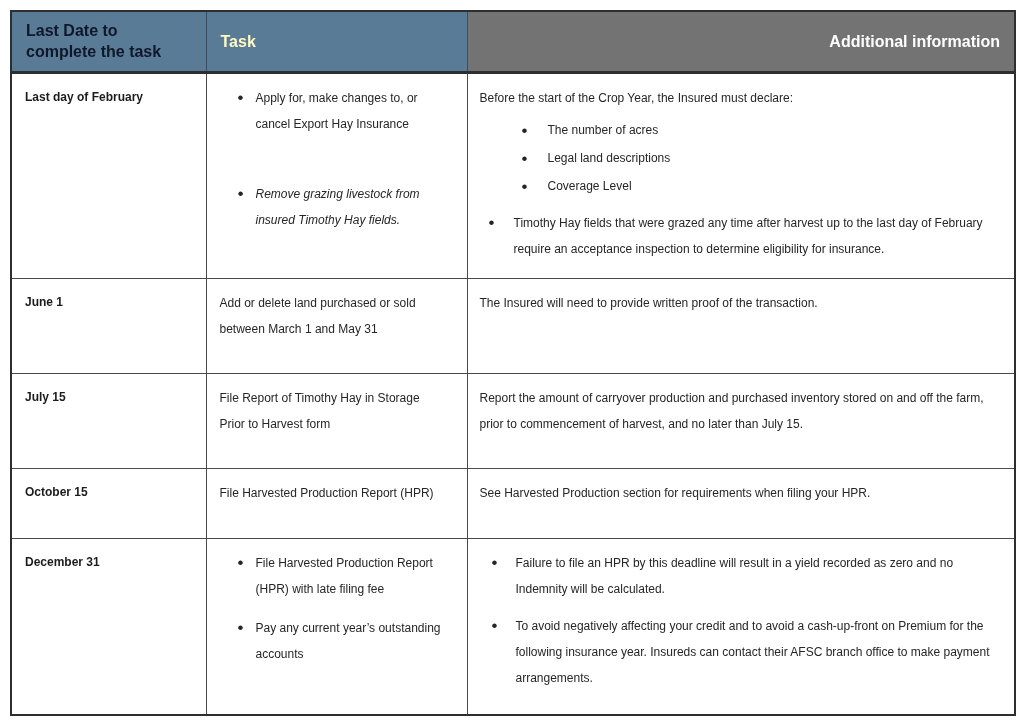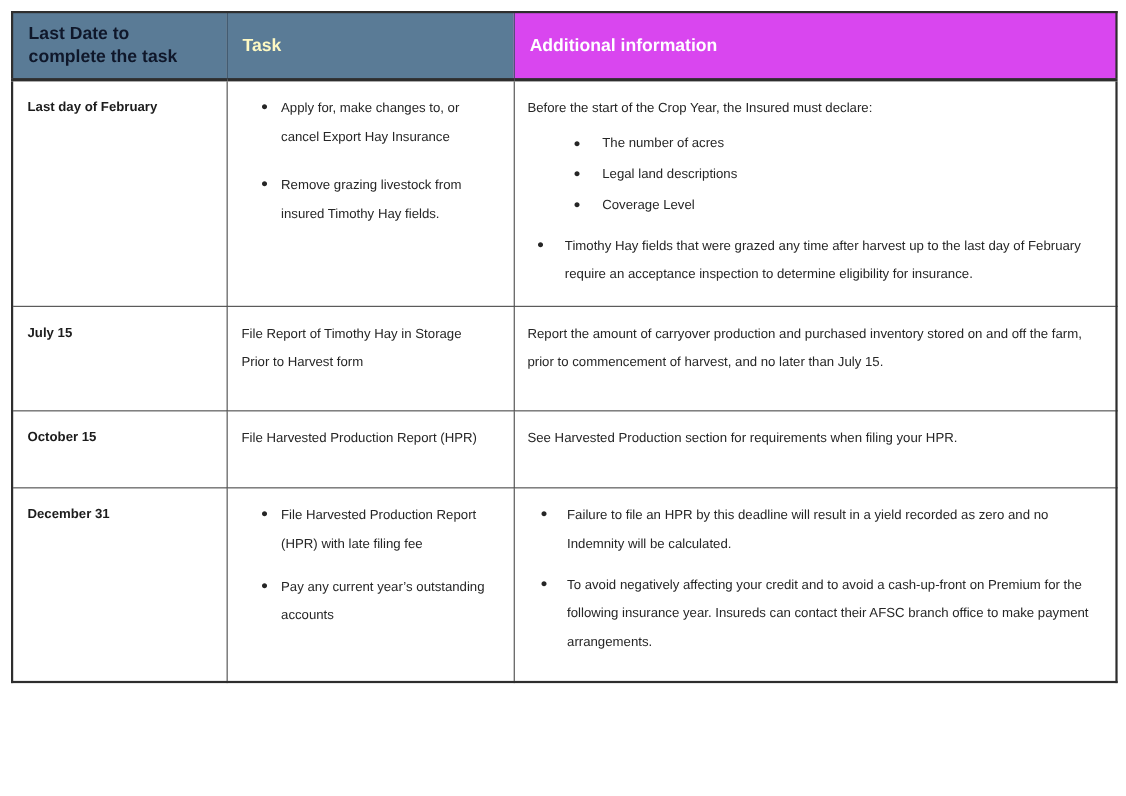--- a/index.html
+++ b/index.html
@@ -61,21 +61,21 @@
   .bullet { position: relative; }
   .bullet::before {
     content: "\2022";
     position: absolute;
     top: 0;
     font-size: 17px;
   }
   
   .tb { margin: 11px 24px 0 0; padding-left: 49px; }
   .tb::before { left: 31px; }
-  .gap-lg { margin-top: 18px; }
+  .gap-lg { margin-top: 44px; font-style: italic; }
   .gap-sm { margin-top: 13px; }
   
   .ib { margin: 10px 18px 0 0; padding-left: 46px; }
   .ib::before { left: 21px; }
   
   .sb { margin: 1px 0 0 0; padding-left: 80px; line-height: 27px; }
   .sb::before { left: 54px; }
   .sb-group { margin-top: 6px; }
   
   .ib5 { margin: 11px 22px 0 0; padding-left: 48px; }
@@ -88,21 +88,21 @@
   <table class="sched">
     <colgroup>
         <col class="c1">
         <col class="c2">
         <col class="c3">
       </colgroup>
     <thead>
       <tr class="hdr">
         <th style="background: rgb(90, 123, 150); color: #0f172a;">Last Date to complete the task</th>
         <th style="background: rgb(90, 123, 150); color: #fef9c3;">Task</th>
-        <th style="background: #d946ef; color: rgb(255, 255, 255);">Additional information</th>
+        <th style="background: #737373; color: rgb(255, 255, 255); text-align: right;">Additional information</th>
       </tr>
     </thead>
     <tbody>
 
       <tr class="r1">
         <td class="date">Last day of February</td>
         <td>
           <div class="bullet tb">Apply for, make changes to, or cancel Export Hay Insurance</div>
           <div class="bullet tb gap-lg">Remove grazing livestock from insured Timothy Hay fields.</div>
         </td>
@@ -110,20 +110,29 @@
           <div class="info-text">Before the start of the Crop Year, the Insured must declare:</div>
           <div class="sb-group">
             <div class="bullet sb">The number of acres</div>
             <div class="bullet sb">Legal land descriptions</div>
             <div class="bullet sb">Coverage Level</div>
           </div>
           <div class="bullet ib">Timothy Hay fields that were grazed any time after harvest up to the last day of February require an acceptance inspection to determine eligibility for insurance.</div>
         </td>
       </tr>
 
+      <tr class="r2">
+        <td class="date">June 1</td>
+        <td>
+          <div class="task-text">Add or delete land purchased or sold between March 1 and May 31</div>
+        </td>
+        <td>
+          <div class="info-text">The Insured will need to provide written proof of the transaction.</div>
+        </td>
+      </tr>
 
       <tr class="r3">
         <td class="date">July 15</td>
         <td>
           <div class="task-text">File Report of Timothy Hay in Storage Prior to Harvest form</div>
         </td>
         <td>
           <div class="info-text">Report the amount of carryover production and purchased inventory stored on and off the farm, prior to commencement of harvest, and no later than July 15.</div>
         </td>
       </tr>

